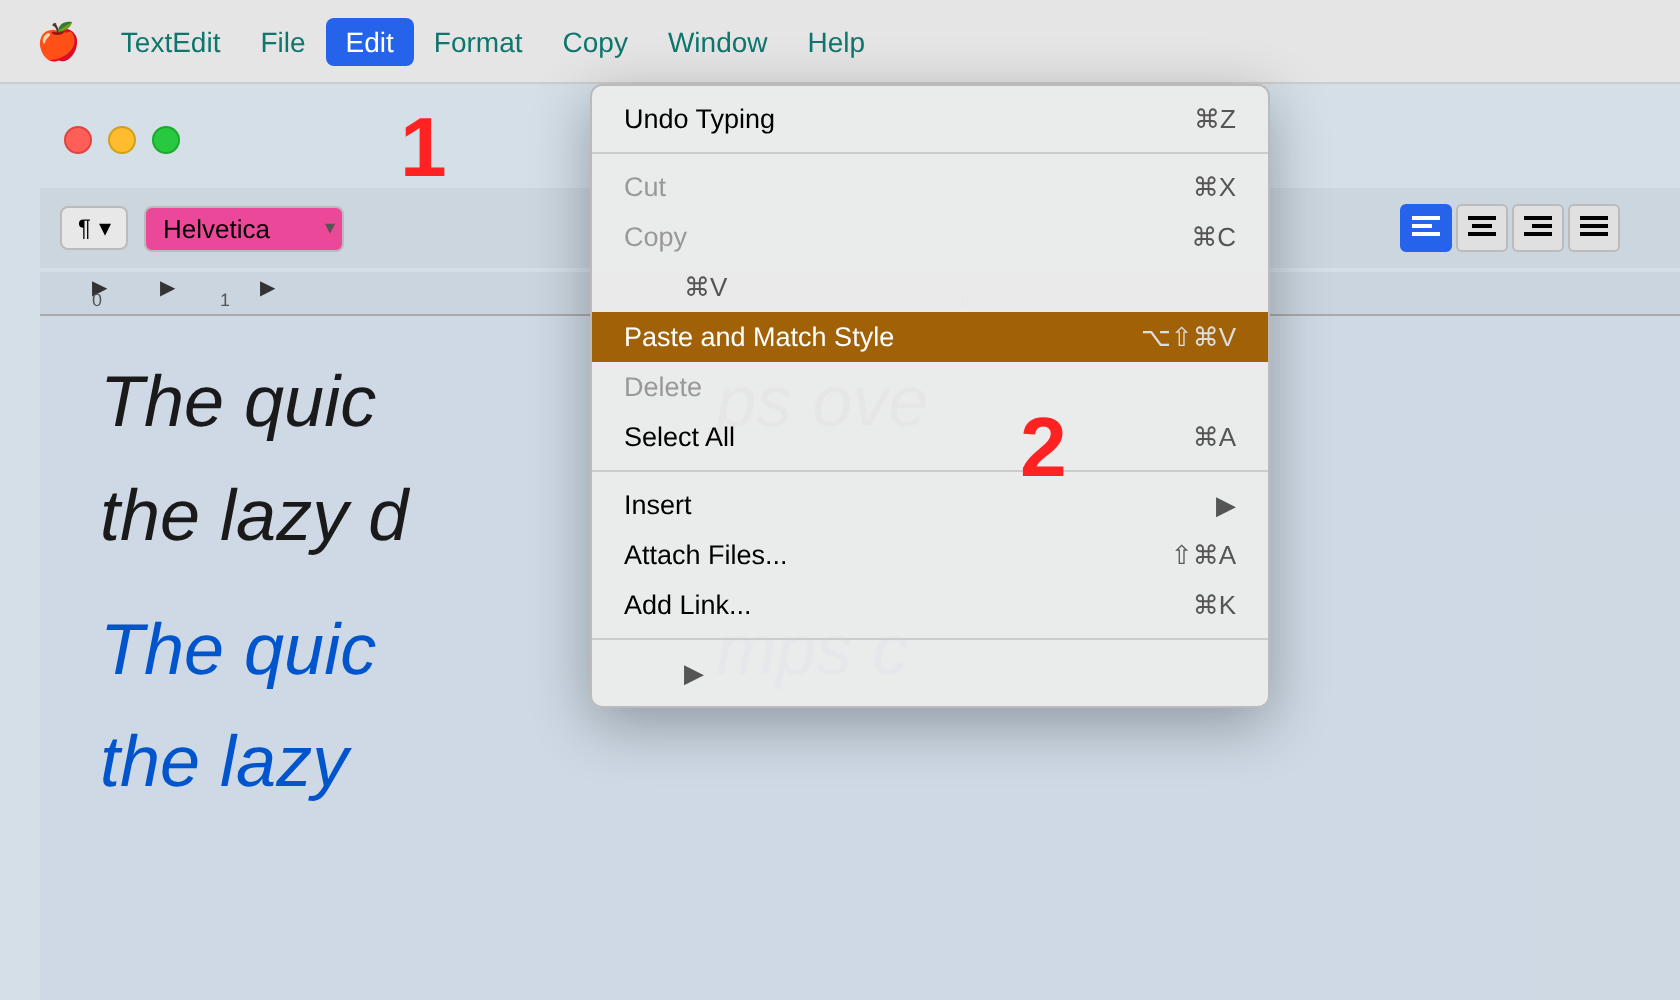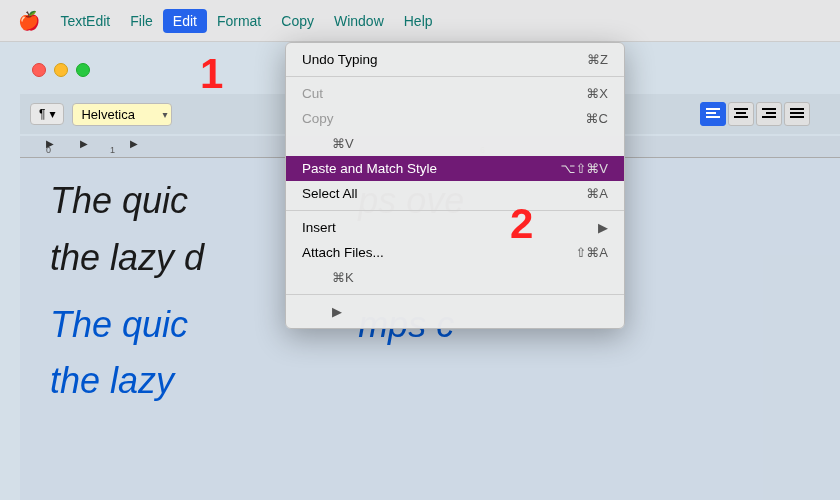--- a/index.html
+++ b/index.html
@@ -100,21 +100,21 @@
       border: 1px solid #bbb;
       border-radius: 4px;
       padding: 3px 8px;
       font-size: 12px;
       cursor: pointer;
       display: flex;
       align-items: center;
       gap: 4px;
     }
     .font-select {
-      background: #fef9c3;
+      background: #ec4899;
       border: 1px solid #bbb;
       border-radius: 4px;
       padding: 3px 20px 3px 8px;
       font-size: 13px;
       min-width: 100px;
       appearance: none;
       -webkit-appearance: none;
       cursor: pointer;
       position: relative;
     }
@@ -212,40 +212,40 @@
       font-style: italic;
       color: #0055cc;
       line-height: 1.3;
       margin-bottom: 10px;
     }
 
     
     .edit-menu {
       position: absolute;
       top: 42px;
-      left: 285px;
+      left: 295px;
       width: 340px;
       background: rgba(235,235,235,0.98);
       border: 1px solid #bbb;
       border-radius: 6px;
       box-shadow: 0 8px 30px rgba(0,0,0,0.3);
       z-index: 300;
       padding: 4px 0;
     }
     .menu-item {
       display: flex;
       align-items: center;
       justify-content: space-between;
       padding: 5px 16px;
       font-size: 13.5px;
       cursor: pointer;
       color: #000;
     }
     .menu-item.highlighted {
-      background: #701a75;
+      background: #a16207;
       color: #fff;
     }
     .menu-item.disabled {
       color: #999;
       cursor: default;
       gap: 30px;
     }
     .menu-item-label { flex: 1; }
     .menu-item-shortcut {
       font-size: 13px;
@@ -376,34 +376,39 @@
     <span class="menu-item-label">Copy</span>
     <span class="menu-item-shortcut">⌘C</span>
   </div>
   <div class="menu-item">
     <span class="menu-item-shortcut">⌘V</span>
   </div>
   <div class="menu-item highlighted">
     <span class="menu-item-label">Paste and Match Style</span>
     <span class="menu-item-shortcut">⌥⇧⌘V</span>
   </div>
+  <div class="menu-item disabled">
+    <span class="menu-item-label">Delete</span>
+    <span class="menu-item-shortcut"></span>
+  </div>
   <div class="menu-item">
     <span class="menu-item-label">Select All</span>
     <span class="menu-item-shortcut">⌘A</span>
   </div>
   <div class="menu-separator"></div>
   <div class="menu-item">
     <span class="menu-item-label">Insert</span>
     <span class="menu-item-shortcut">▶</span>
   </div>
   <div class="menu-item">
     <span class="menu-item-label">Attach Files...</span>
     <span class="menu-item-shortcut">⇧⌘A</span>
   </div>
   <div class="menu-item">
+    <span class="menu-item-label">Add Link...</span>
     <span class="menu-item-shortcut">⌘K</span>
   </div>
   <div class="menu-separator"></div>
   <div class="menu-item">
     <span class="menu-item-shortcut">▶</span>
   </div>
 </div>
 
 <div class="step-label-2">2</div>
 

